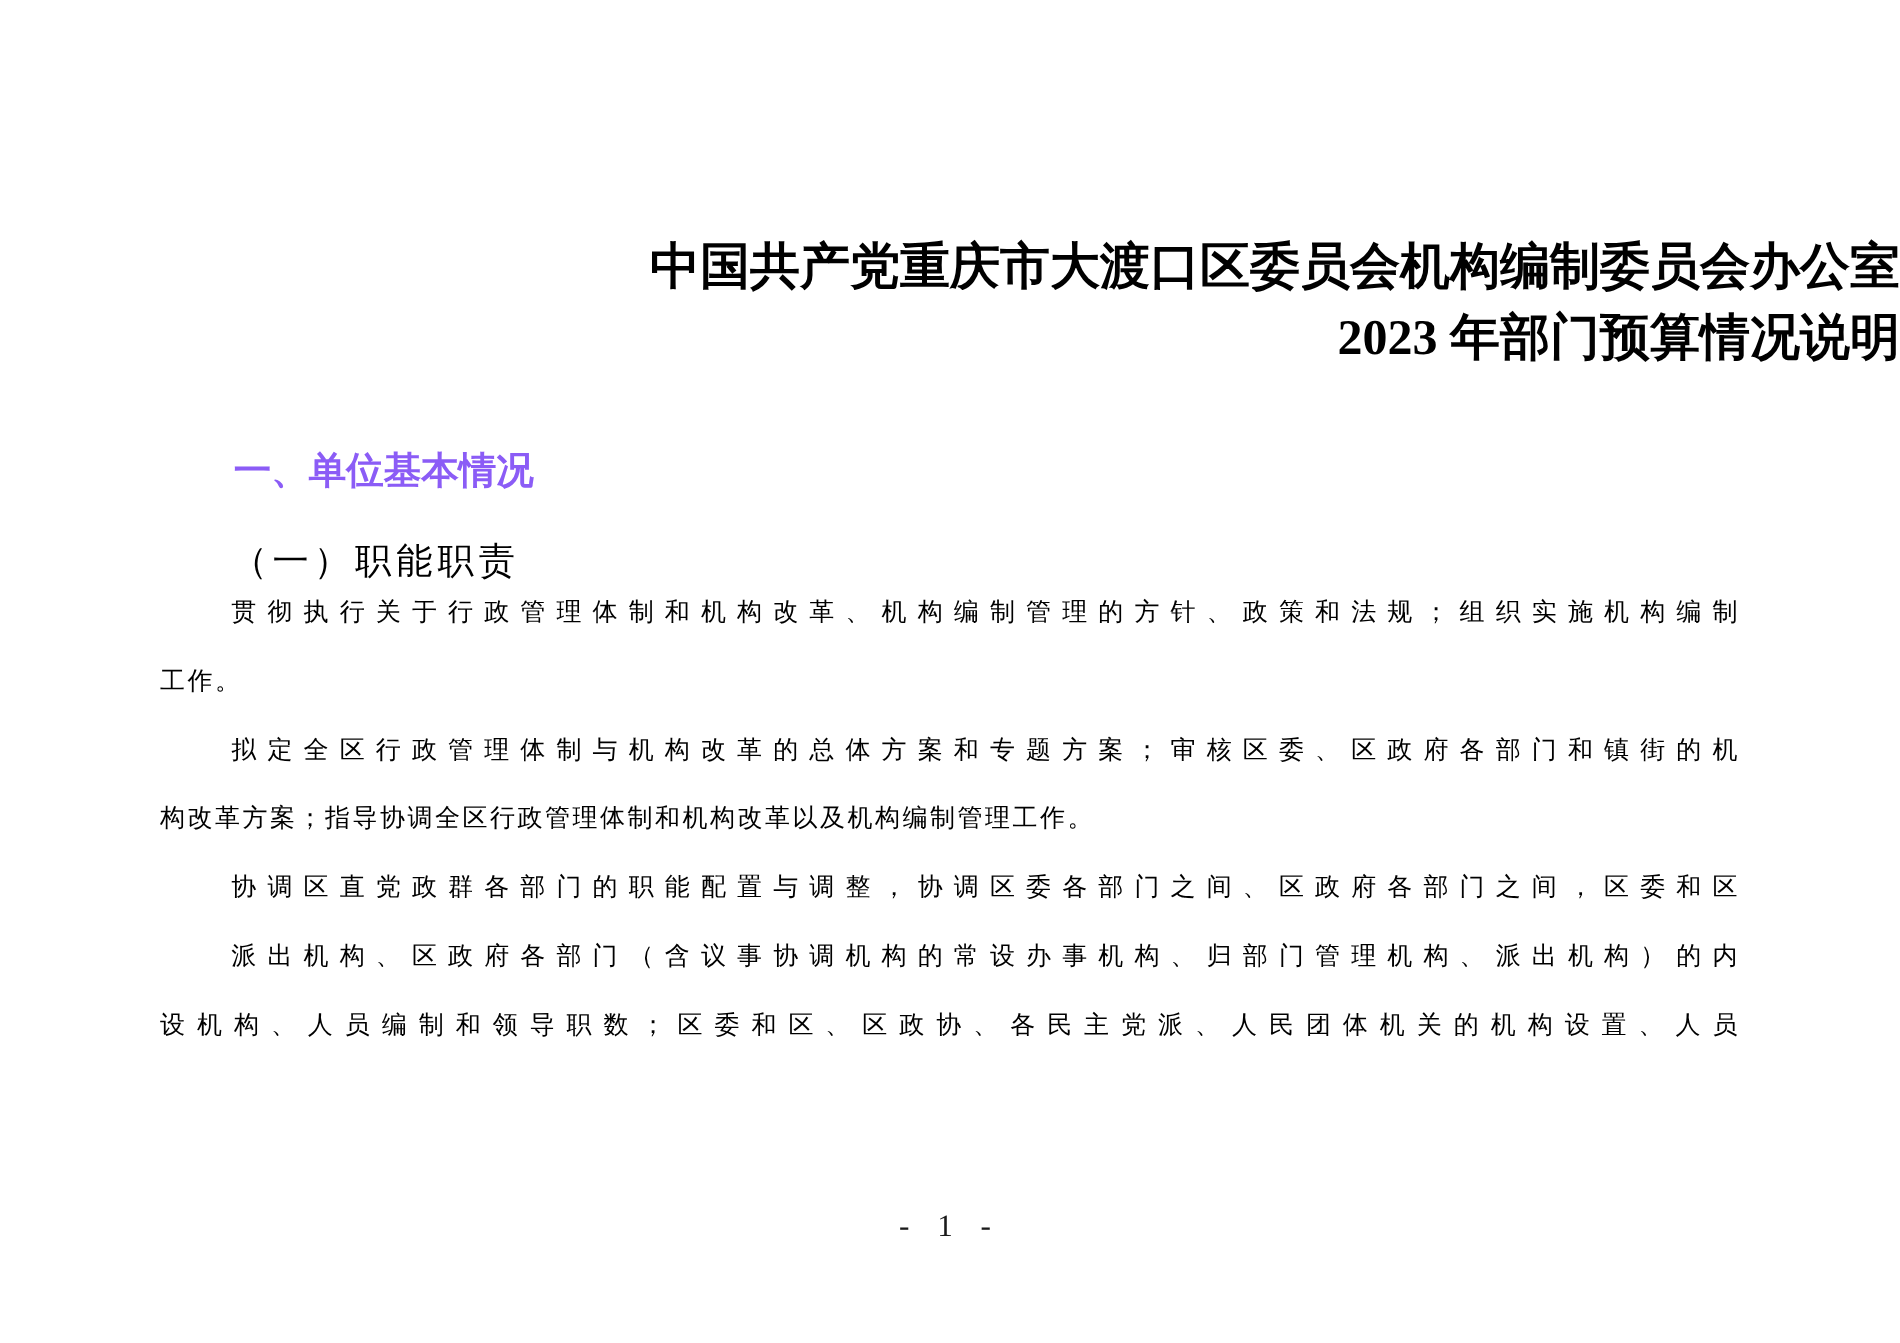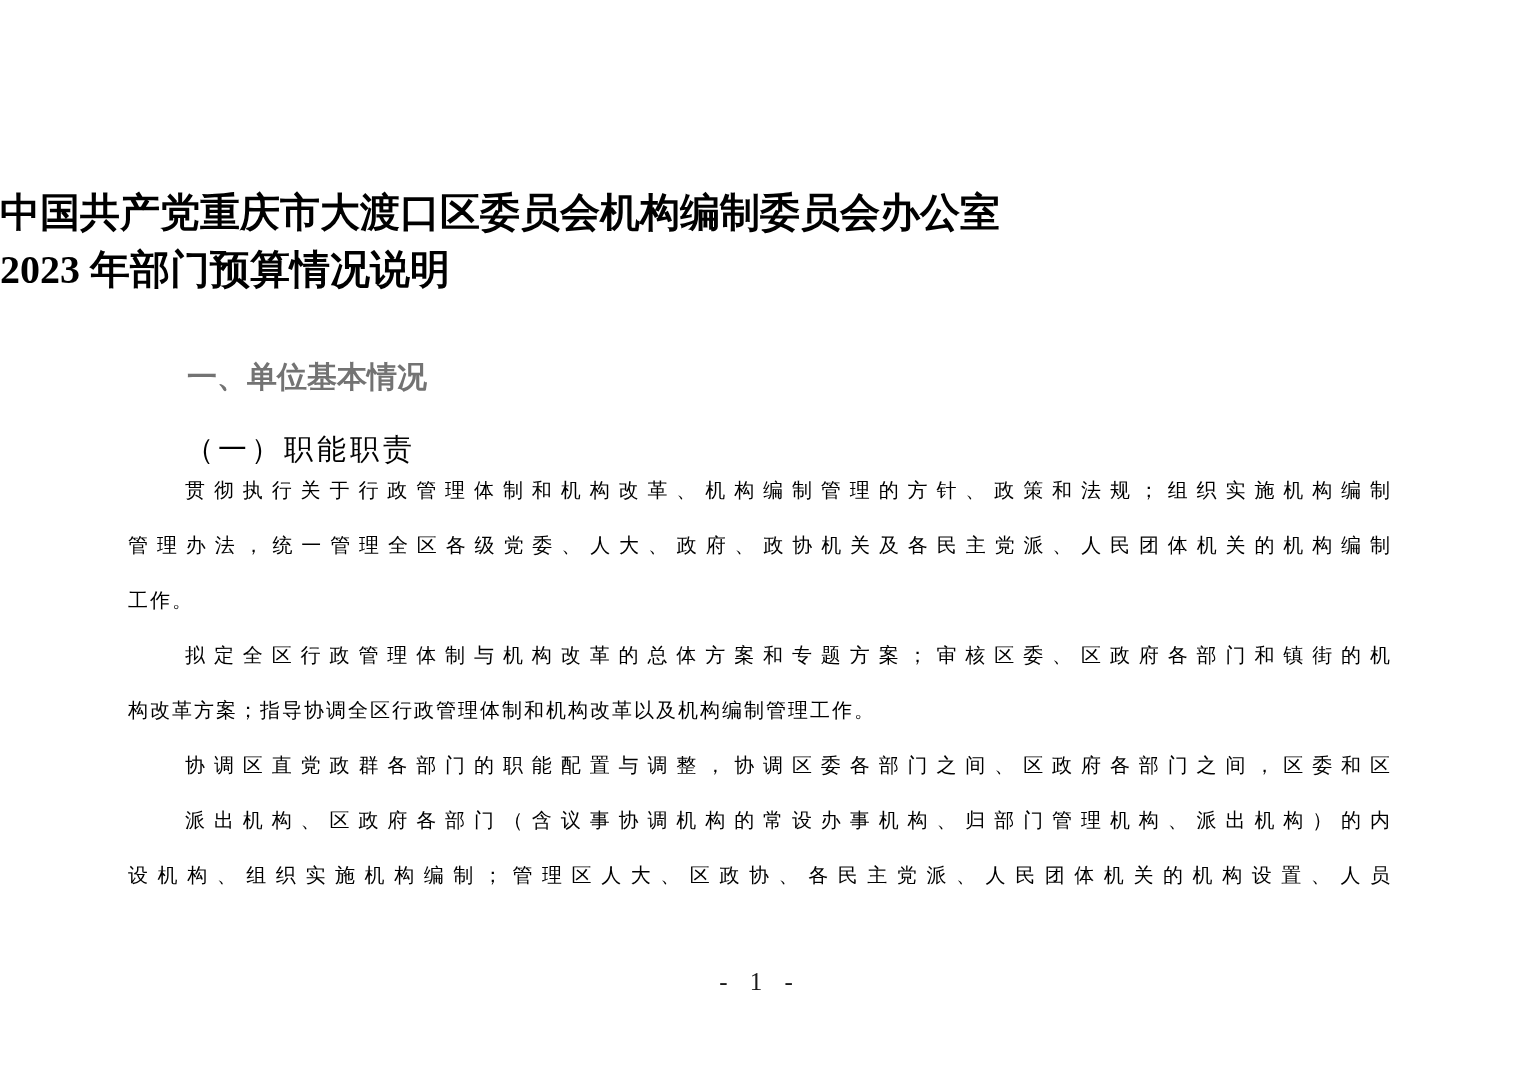--- a/index.html
+++ b/index.html
@@ -14,21 +14,21 @@
     background: #ffffff;
     overflow: hidden;
     color: #000000;
     font-family: "Liberation Serif", serif;
   }
   .title-block {
     position: absolute;
     top: 184px;
     left: 0;
     width: 1520px;
-    text-align: left;
+    text-align: right;
   }
   .title-line {
     font-family: "Liberation Serif", serif;
     font-weight: bold;
     font-size: 40px;
     line-height: 57px;
     letter-spacing: 0px;
     color: #000000;
     white-space: nowrap;
   }
@@ -36,21 +36,21 @@
     position: absolute;
     top: 358px;
     left: 128px;
     width: 1262px;
     padding-left: 59px;
     box-sizing: border-box;
     font-family: "Liberation Sans", sans-serif;
     font-weight: bold;
     font-size: 30px;
     line-height: 38px;
-    color: #737373;
+    color: #8b5cf6;
   }
   .subsection-heading {
     position: absolute;
     top: 412px;
     left: 128px;
     width: 1262px;
     padding-left: 57px;
     box-sizing: border-box;
     font-family: "Liberation Serif", serif;
     font-weight: normal;
@@ -109,24 +109,23 @@
     <div class="title-line">中国共产党重庆市大渡口区委员会机构编制委员会办公室</div>
     <div class="title-line">2023 年部门预算情况说明</div>
   </div>
 
   <div class="section-heading">一、单位基本情况</div>
 
   <div class="subsection-heading">（一）职能职责</div>
 
   <div class="body-text">
     <div class="line indent jfull">贯彻执行关于行政管理体制和机构改革、机构编制管理的方针、政策和法规；组织实施机构编制</div>
-    <div class="line jfull">管理办法，统一管理全区各级党委、人大、政府、政协机关及各民主党派、人民团体机关的机构编制</div>
     <div class="line jend">工作。</div>
     <div class="line indent jfull">拟定全区行政管理体制与机构改革的总体方案和专题方案；审核区委、区政府各部门和镇街的机</div>
     <div class="line jend">构改革方案；指导协调全区行政管理体制和机构改革以及机构编制管理工作。</div>
     <div class="line indent jfull">协调区直党政群各部门的职能配置与调整，协调区委各部门之间、区政府各部门之间，区委和区</div>
     <div class="line indent jfull">派出机构、区政府各部门（含议事协调机构的常设办事机构、归部门管理机构、派出机构）的内</div>
-    <div class="line jfull">设机构、组织实施机构编制；管理区人大、区政协、各民主党派、人民团体机关的机构设置、人员</div>
+    <div class="line jfull">设机构、人员编制和领导职数；区委和区、区政协、各民主党派、人民团体机关的机构设置、人员</div>
   </div>
 
   <div class="page-number">- 1 -</div>
 
 </div>
 
 </body></html>

